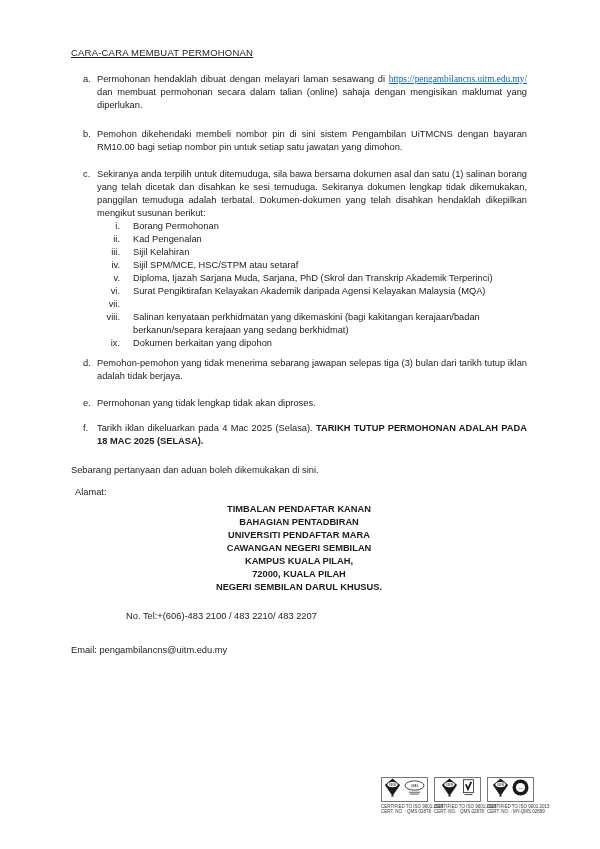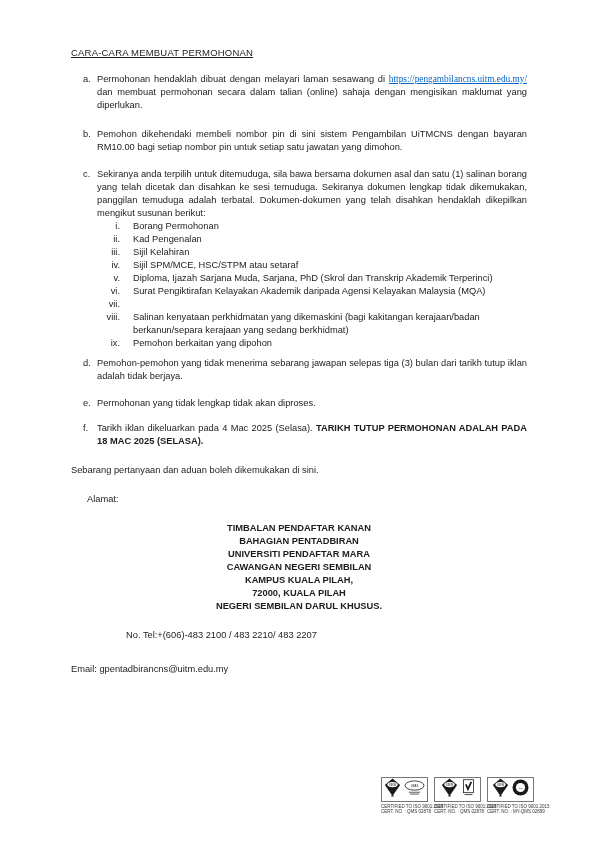--- a/index.html
+++ b/index.html
@@ -37,21 +37,21 @@
   #row-d { margin-bottom: 14px; }
   #row-e { margin-bottom: 12px; }
   #row-f { margin-bottom: 16px; }
   a.doc-link { color: #0563C1; text-decoration: underline; font-family: Liberation Serif, serif; }
   .doc-list { margin: 0 0 7px 0; }
   .doc-row { display: flex; }
   .doc-row .rn { width: 49px; flex: none; text-align: right; }
   .doc-row .rt { flex: 1; margin-left: 13px; }
   .bold { font-weight: bold; }
   .closing { margin: 0 0 9px 0; }
-  .addr-heading { margin: 16px; }
+  .addr-heading { margin: 4px; }
   .addr-line { margin: 0; font-weight: bold; text-align: center; }
   .tel-line { margin: 16px 0 0 16px; padding-left: 39px; }
   .email-line { margin: 21px 0 0 0; }
   .badges {
     position: absolute;
     left: 381px;
     top: 777px;
     display: flex;
     gap: 6px;
   }
@@ -129,21 +129,21 @@
       </div>
       <div class="doc-row">
         <span class="rn">vii.</span>
       </div>
       <div class="doc-row">
         <span class="rn">viii.</span>
         <span class="rt">Salinan kenyataan perkhidmatan yang dikemaskini (bagi kakitangan kerajaan/badan berkanun/separa kerajaan yang sedang berkhidmat)</span>
       </div>
       <div class="doc-row">
         <span class="rn">ix.</span>
-        <span class="rt">Pemohon berkaitan yang dipohon</span>
+        <span class="rt">Dokumen berkaitan yang dipohon</span>
       </div>
     </div>
 
     <div class="li-row" id="row-d">
       <span class="ltr">d.</span>
       <p class="para">Pemohon-pemohon yang tidak menerima sebarang jawapan selepas tiga (3) bulan dari tarikh tutup iklan adalah  tidak berjaya.</p>
     </div>
 
     <div class="li-row" id="row-e">
       <span class="ltr">e.</span>
@@ -165,21 +165,21 @@
       <p class="addr-line">TIMBALAN PENDAFTAR KANAN</p>
       <p class="addr-line">BAHAGIAN PENTADBIRAN</p>
       <p class="addr-line">UNIVERSITI PENDAFTAR MARA</p>
       <p class="addr-line">CAWANGAN NEGERI SEMBILAN</p>
       <p class="addr-line">KAMPUS KUALA PILAH,</p>
       <p class="addr-line">72000, KUALA PILAH</p>
       <p class="addr-line">NEGERI SEMBILAN DARUL KHUSUS.</p>
     </div>
 
     <p class="tel-line">No. Tel:+(606)-483 2100 / 483 2210/ 483 2207</p>
-    <p class="email-line">Email: gpentadbirancns@uitm.edu.my</p>
+    <p class="email-line">Email: pengambilancns@uitm.edu.my</p>
 
   </div>
 
   <div class="badges">
 
     <div class="badge">
       <div class="badge-box">
         <span>
           <svg viewBox="0 0 20 22" width="17" height="19">
             <polygon points="10,0.5 19,8 10,21 1,8" fill="#1a1a1a"></polygon>

